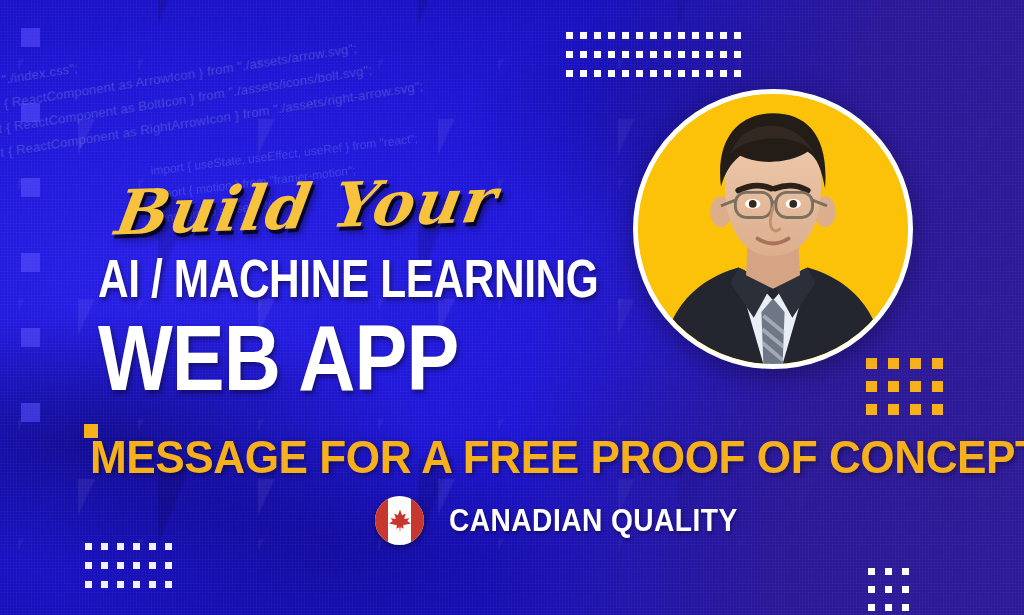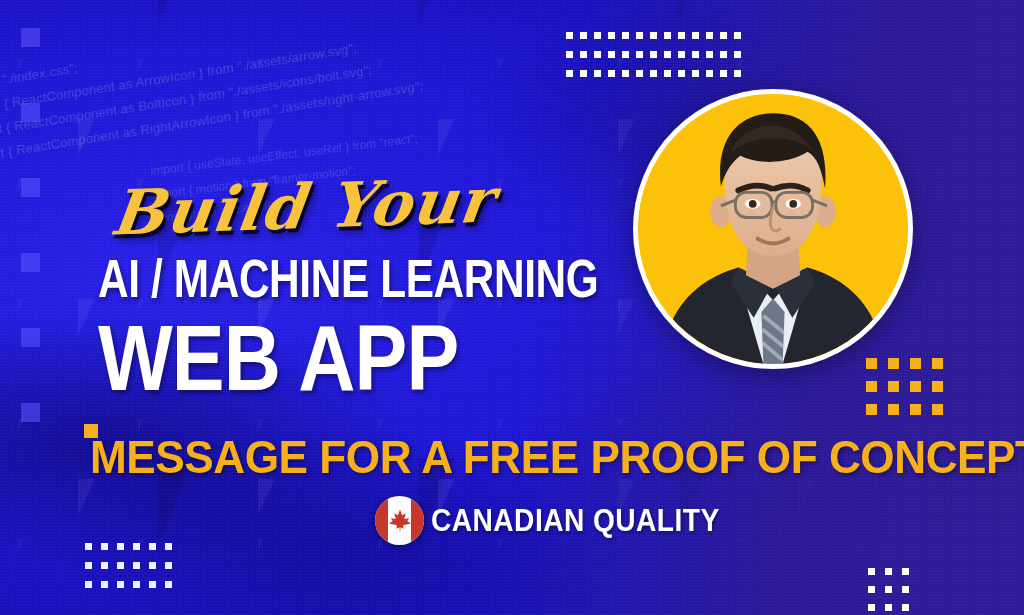--- a/index.html
+++ b/index.html
@@ -204,21 +204,21 @@
     white-space:nowrap;
     transform:scaleX(.96);
     transform-origin:left center;
     text-shadow:2px 2px 5px rgba(0,0,0,.40);
   }
 
   
   .quality-row{
     position:absolute;
     left:375px; top:496px;
-    display:flex; align-items:center; gap:7px;
+    display:flex; align-items:center; gap:25px;
     z-index:6;
   }
   .flag-badge{
     width:49px; height:49px; border-radius:50%;
     position:relative; overflow:hidden;
     background:#fdfdfd;
     box-shadow:0 2px 6px rgba(0,0,0,.45);
     flex:0 0 auto;
   }
   .flag-badge::before,

